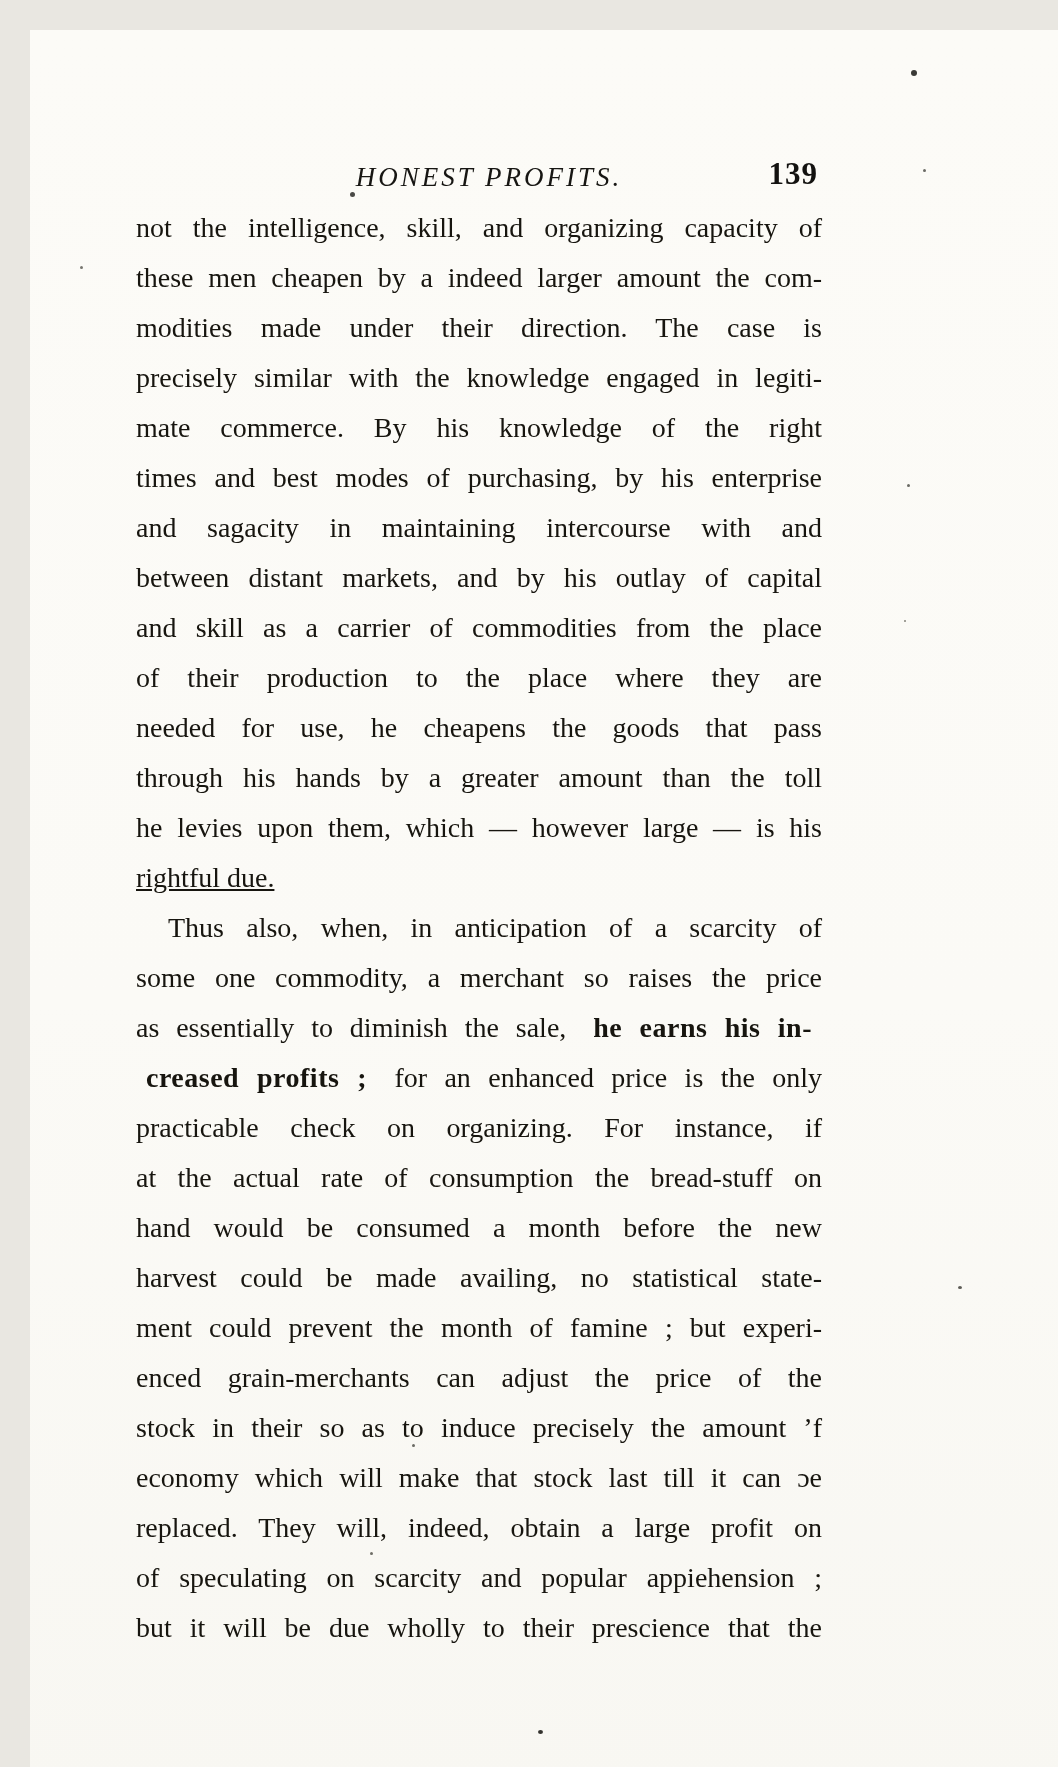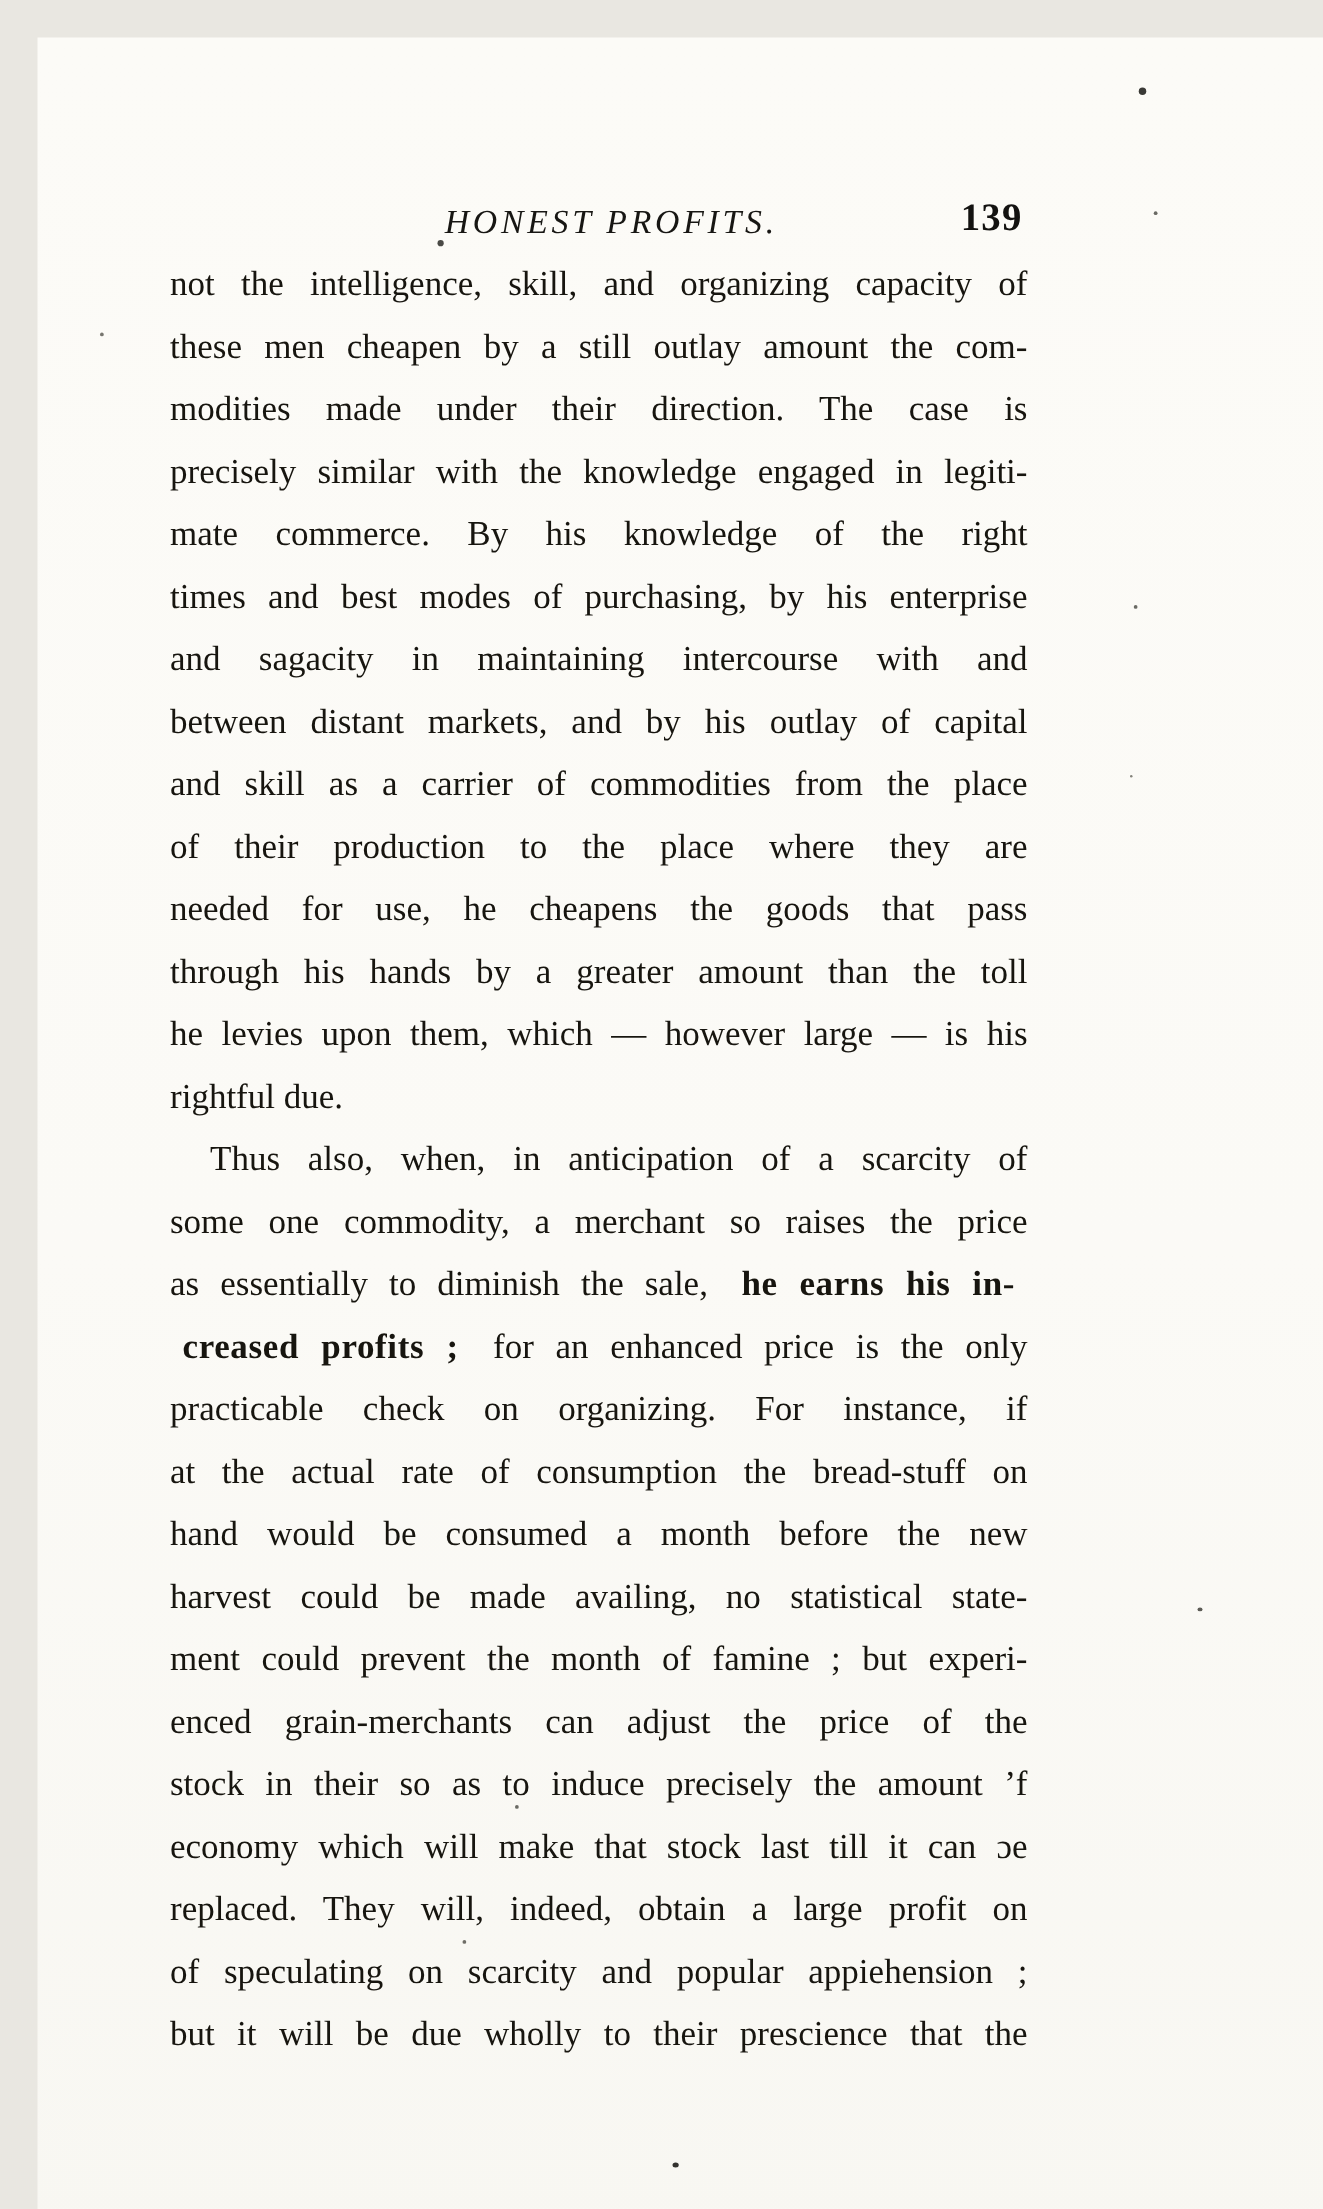--- a/index.html
+++ b/index.html
@@ -52,21 +52,21 @@
     line-height: 40px;
     color: #17150f;
   }
   .paragraph { margin: 0; }
   .line {
     text-align: justify;
     text-align-last: justify;
     min-height: 40px;
     white-space: normal;
   }
-  .line.no-justify { text-align-last: left; }
+  .line.no-justify { text-align-last: left; text-decoration: underline; }
   .line.indent { text-indent: 32px; }
   .line b { font-weight: bold; letter-spacing: 0.5px; }
   .speck {
     position: absolute;
     border-radius: 50%;
     background: #4a4a46;
   }
 </style>
 </head>
 <body>
@@ -74,21 +74,21 @@
 <div class="page">
 
   <div class="header">
     <span class="running-title">HONEST PROFITS.</span>
     <span class="page-number">139</span>
   </div>
 
   <div class="text-block">
       <div class="paragraph">
         <div class="line">not the intelligence, skill, and organizing capacity of</div>
-        <div class="line">these men cheapen by a still outlay amount the com-</div>
+        <div class="line">these men cheapen by a indeed larger amount the com-</div>
         <div class="line">modities made under their direction.  The case is</div>
         <div class="line">precisely similar with the knowledge engaged in legiti-</div>
         <div class="line">mate commerce.  By his knowledge of the right</div>
         <div class="line">times and best modes of purchasing, by his enterprise</div>
         <div class="line">and sagacity in maintaining intercourse with and</div>
         <div class="line">between distant markets, and by his outlay of capital</div>
         <div class="line">and skill as a carrier of commodities from the place</div>
         <div class="line">of their production to the place where they are</div>
         <div class="line">needed for use, he cheapens the goods that pass</div>
         <div class="line">through his hands by a greater amount than the toll</div>

